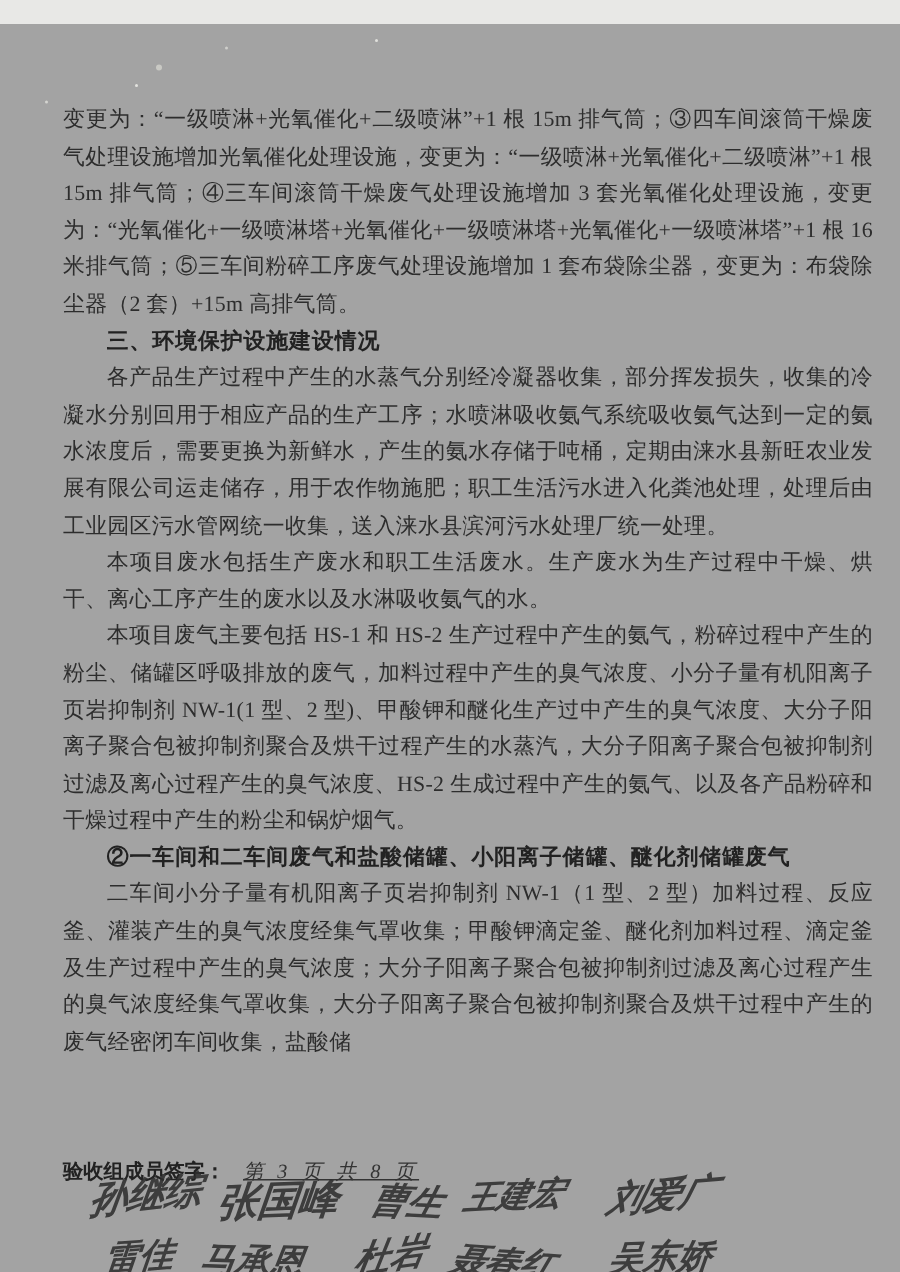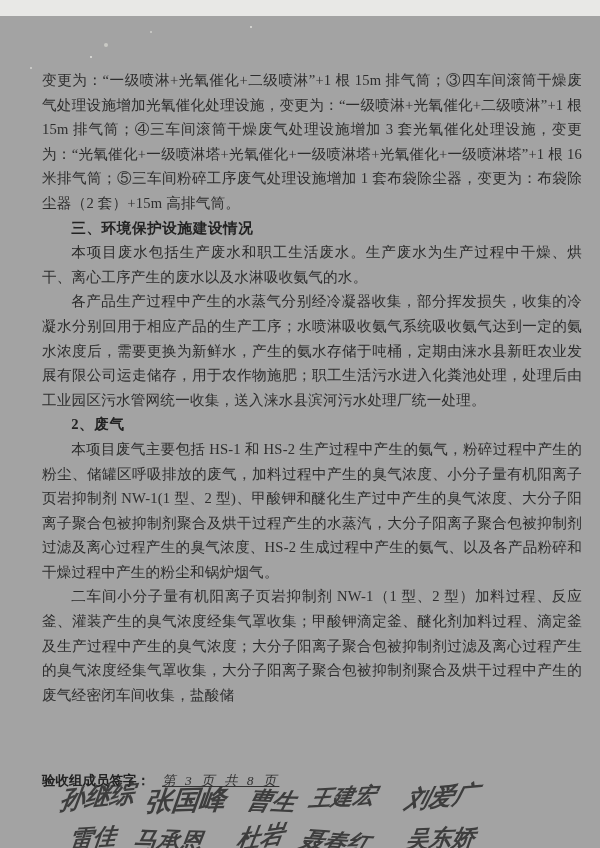--- a/index.html
+++ b/index.html
@@ -109,24 +109,24 @@
 </style>
 </head>
 <body>
 
 <div class="page">
   <div class="scan-noise"></div>
 
   <div class="content">
     <p class="body-cont">变更为：“一级喷淋+光氧催化+二级喷淋”+1 根 15m 排气筒；③四车间滚筒干燥废气处理设施增加光氧催化处理设施，变更为：“一级喷淋+光氧催化+二级喷淋”+1 根 15m 排气筒；④三车间滚筒干燥废气处理设施增加 3 套光氧催化处理设施，变更为：“光氧催化+一级喷淋塔+光氧催化+一级喷淋塔+光氧催化+一级喷淋塔”+1 根 16 米排气筒；⑤三车间粉碎工序废气处理设施增加 1 套布袋除尘器，变更为：布袋除尘器（2 套）+15m 高排气筒。</p>
     <p class="heading">三、环境保护设施建设情况</p>
+    <p class="body-ind">各产品生产过程中产生的水蒸气分别经冷凝器收集，部分挥发损失，收集的冷凝水分别回用于相应产品的生产工序；水喷淋吸收氨气系统吸收氨气达到一定的氨水浓度后，需要更换为新鲜水，产生的氨水存储于吨桶，定期由涞水县新旺农业发展有限公司运走储存，用于农作物施肥；职工生活污水进入化粪池处理，处理后由工业园区污水管网统一收集，送入涞水县滨河污水处理厂统一处理。</p>
     <p class="body-ind">本项目废水包括生产废水和职工生活废水。生产废水为生产过程中干燥、烘干、离心工序产生的废水以及水淋吸收氨气的水。</p>
-    <p class="body-ind">各产品生产过程中产生的水蒸气分别经冷凝器收集，部分挥发损失，收集的冷凝水分别回用于相应产品的生产工序；水喷淋吸收氨气系统吸收氨气达到一定的氨水浓度后，需要更换为新鲜水，产生的氨水存储于吨桶，定期由涞水县新旺农业发展有限公司运走储存，用于农作物施肥；职工生活污水进入化粪池处理，处理后由工业园区污水管网统一收集，送入涞水县滨河污水处理厂统一处理。</p>
-    <p class="heading">2、废气</p>
     <p class="body-ind">本项目废气主要包括 HS-1 和 HS-2 生产过程中产生的氨气，粉碎过程中产生的粉尘、储罐区呼吸排放的废气，加料过程中产生的臭气浓度、小分子量有机阳离子页岩抑制剂 NW-1(1 型、2 型)、甲酸钾和醚化生产过中产生的臭气浓度、大分子阳离子聚合包被抑制剂聚合及烘干过程产生的水蒸汽，大分子阳离子聚合包被抑制剂过滤及离心过程产生的臭气浓度、HS-2 生成过程中产生的氨气、以及各产品粉碎和干燥过程中产生的粉尘和锅炉烟气。</p>
+    <p class="heading">②一车间和二车间废气和盐酸储罐、小阳离子储罐、醚化剂储罐废气</p>
     <p class="body-ind">二车间小分子量有机阳离子页岩抑制剂 NW-1（1 型、2 型）加料过程、反应釜、灌装产生的臭气浓度经集气罩收集；甲酸钾滴定釜、醚化剂加料过程、滴定釜及生产过程中产生的臭气浓度；大分子阳离子聚合包被抑制剂过滤及离心过程产生的臭气浓度经集气罩收集，大分子阳离子聚合包被抑制剂聚合及烘干过程中产生的废气经密闭车间收集，盐酸储</p>
   </div>
 
   <div class="footer">
     <span class="sign-label">验收组成员签字：</span>
     <span class="page-info">第 3 页 共 8 页</span>
   </div>
 
   <div class="signatures">
     <div class="sig-row sig-row-1">

